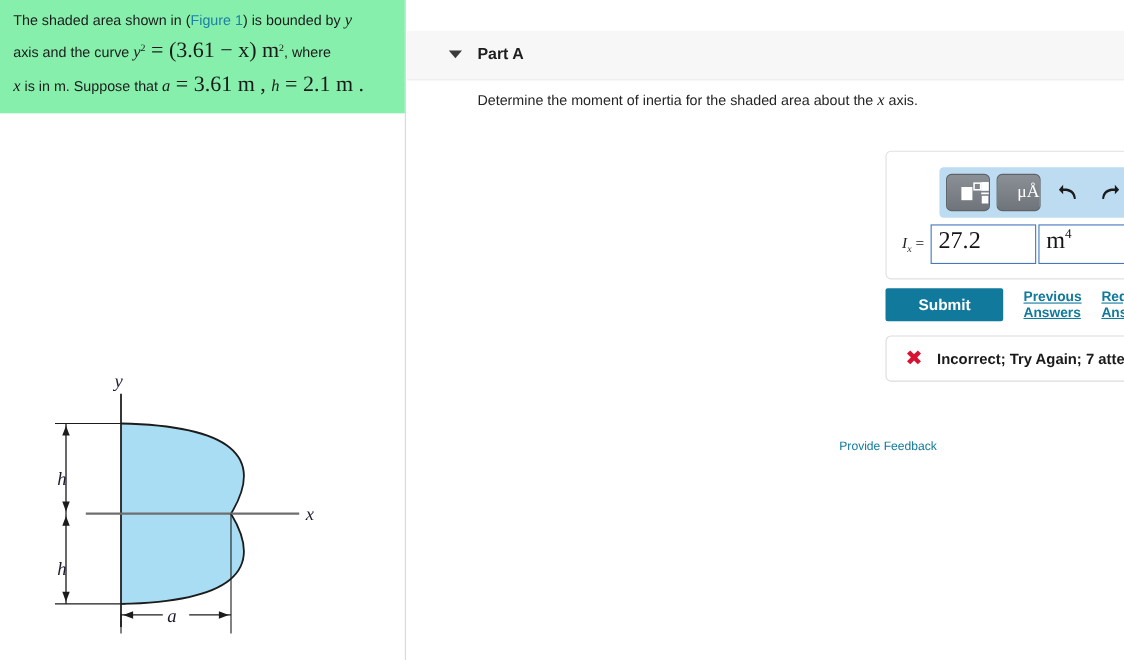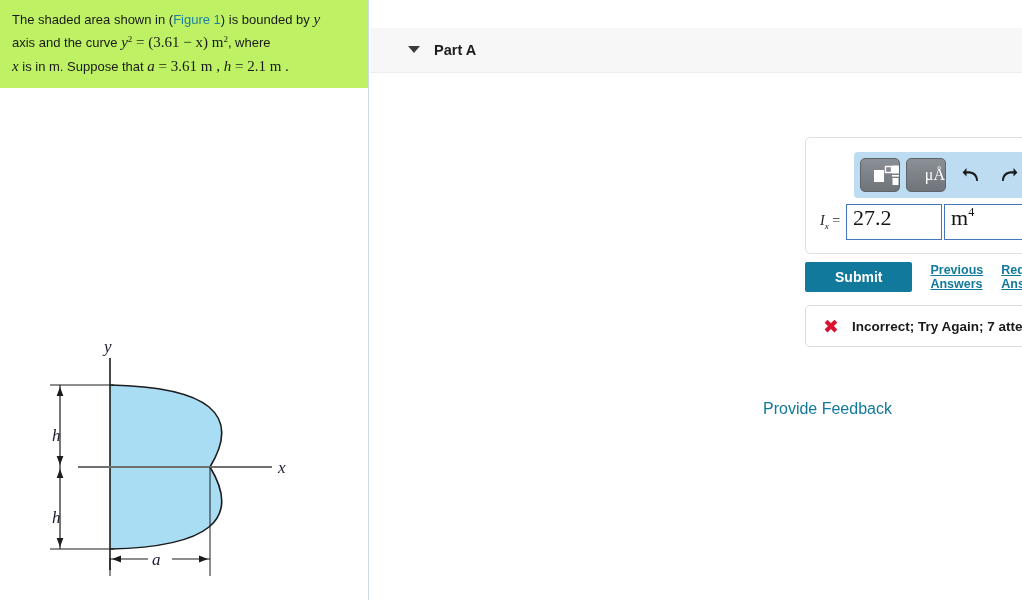--- a/index.html
+++ b/index.html
@@ -25,30 +25,30 @@
     position: absolute; left: 0; top: 0; width: 369px; height: 600px;
     border-right: 1px solid #c9dce6;
     box-sizing: border-box;
   }
   #right-pane {
     position: absolute; left: 370px; top: 0; width: 652px; height: 600px; margin-top: 26px;
   }
 
   
   #problem-statement {
-    background: #bef264;
+    background: #86efac;
     padding: 8px 12px 10px 12px;
     line-height: 1.55;
     font-size: 13px;
     color: #1a1a1a;
     box-sizing: border-box;
   }
   #problem-statement .figref { color: #1e7fa6; }
   .mathi { font-family: "Liberation Serif", serif; font-style: italic; font-size: 15px; }
-  .mathr { font-family: "Liberation Serif", serif; font-size: 15px; }
+  .mathr { font-family: "Liberation Serif", serif; font-size: 20px; }
   sup.sm { font-size: 9px; vertical-align: super; }
 
   
   #figure-header {
     position: absolute; left: 0; top: 272px; width: 369px; height: 33px;
     border-bottom: 1px solid #d8d8d8;
     box-sizing: border-box;
   }
   #figure-title {
     position: absolute; left: -4px; top: 4px;
@@ -163,21 +163,21 @@
   }
   #feedback-x {
     color: #d81230; font-size: 19px; font-weight: bold;
     margin-left: 17px; margin-right: 13px;
     font-family: "DejaVu Sans", sans-serif;
   }
   #feedback-text { font-size: 13.5px; font-weight: bold; color: #1a1a1a; }
 
   #provide-feedback {
     position: absolute; left: 393px; top: 374px;
-    color: #11799b; font-size: 16px;
+    color: #11799b; font-size: 11px;
   }
 </style>
 </head>
 <body>
 
 <div id="page">
 
   <div id="left-pane">
 
     <div id="problem-statement">
@@ -225,20 +225,21 @@
     </div>
   </div>
 
   <div id="right-pane">
 
     <div id="part-header">
       <div id="part-caret"></div>
       <div id="part-title">Part A</div>
     </div>
 
+    <div id="question-text"><span>Determine the moment of inertia for the shaded area about the </span><span class="mathi">x</span><span> axis.</span></div>
 
 
     <div id="answer-box">
 
       <div id="mq-toolbar">
         <div class="tb-btn">
           <svg width="26" height="22" viewBox="0 0 26 22">
             <rect x="1" y="6" width="10" height="12" fill="#ffffff"></rect>
             <rect x="12.5" y="2.5" width="6" height="6" fill="none" stroke="#ffffff" stroke-width="1.4"></rect>
             <rect x="19" y="1.5" width="7" height="8" fill="#ffffff"></rect>

